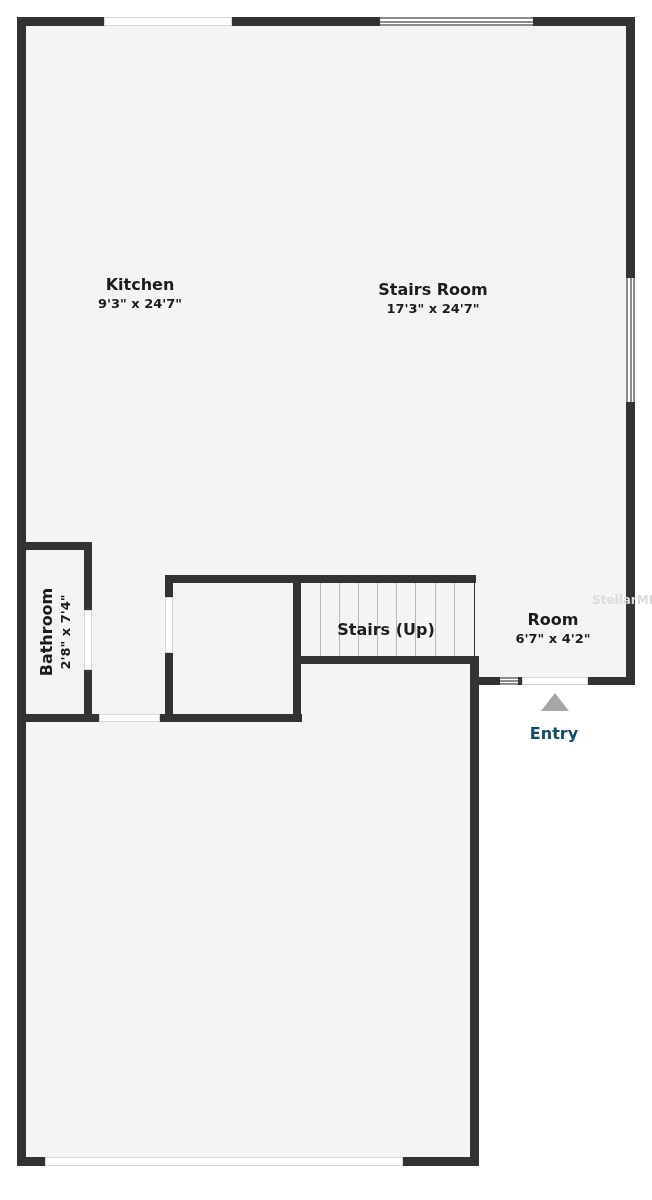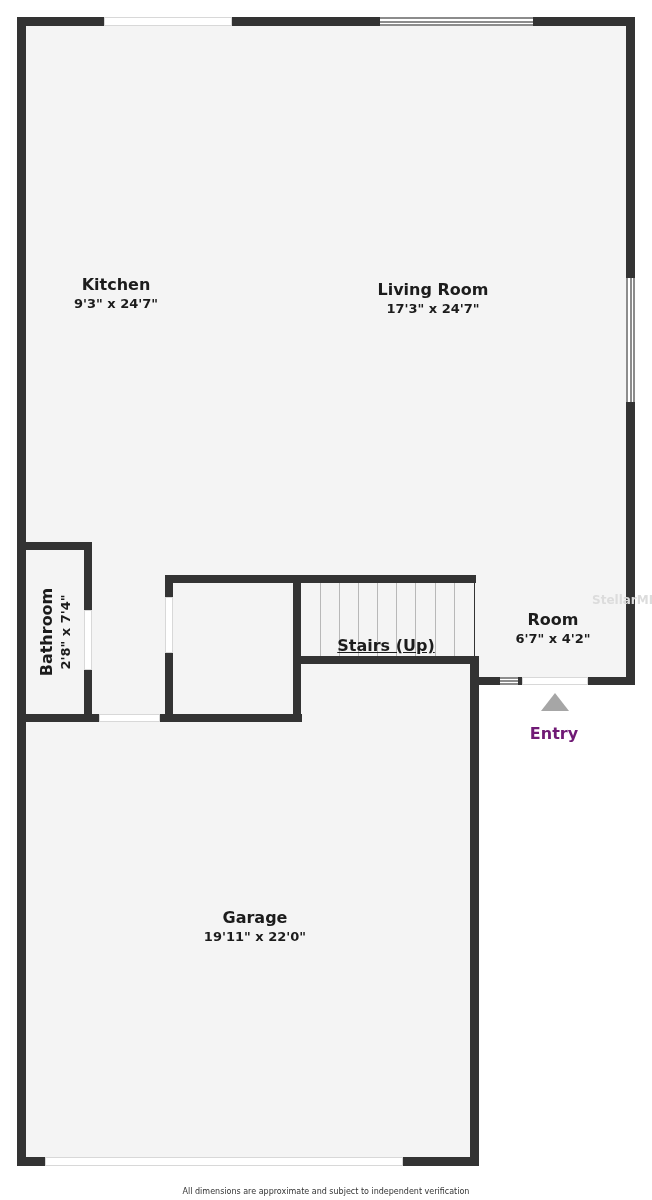--- a/index.html
+++ b/index.html
@@ -11,21 +11,21 @@
     .window-h { position: absolute; background: #ffffff; box-sizing: border-box; border-top: 2px solid #8c8c8c; border-bottom: 2px solid #8c8c8c; }
     .window-h::after { content: ""; position: absolute; left: 0; right: 0; top: 50%; height: 2px; margin-top: -1px; background: #8c8c8c; }
     .window-v { position: absolute; background: #ffffff; box-sizing: border-box; border-left: 2px solid #8c8c8c; border-right: 2px solid #8c8c8c; }
     .window-v::after { content: ""; position: absolute; top: 0; bottom: 0; left: 50%; width: 2px; margin-left: -1px; background: #8c8c8c; }
     .stair-line { position: absolute; width: 1px; background: #b8b8b8; }
     .room-label { position: absolute; text-align: center; color: #1c1c1c; transform: translateX(-50%); white-space: nowrap; }
     .room-name { font-weight: bold; font-size: 16px; line-height: 20px; }
     .room-dim { font-weight: bold; font-size: 13px; line-height: 17px; }
     .room-label.vertical { transform: translate(-50%, -50%) rotate(-90deg); }
     .entry-arrow { position: absolute; width: 0; height: 0; border-left: 14px solid transparent; border-right: 14px solid transparent; border-bottom: 18px solid #a6a6a6; }
-    .entry-label { position: absolute; font-weight: bold; font-size: 16px; color: #701a75; transform: translateX(-50%); }
+    .entry-label { position: absolute; font-weight: bold; font-size: 16px; color: #0c4a6e; transform: translateX(-50%); }
     .watermark { position: absolute; font-size: 12px; color: #dcdcdc; font-weight: bold; }
     .disclaimer { position: absolute; left: 0; width: 652px; text-align: center; font-size: 8px; color: #333; top: 1187px; }
   </style>
 </head>
 <body>
 
 <div class="plan">
 
   <div class="floor" style="left:26px; top:26px; width:600px; height:651px;"></div>
   <div class="floor" style="left:26px; top:677px; width:444px; height:480px;"></div>
@@ -65,49 +65,44 @@
     <div class="stair-line" style="left:435px; top:583px; height:73px;"></div>
     <div class="stair-line" style="left:454px; top:583px; height:73px;"></div>
     <div class="stair-line" style="left:474px; top:583px; height:73px; background:#333;"></div>
   </div>
 
   <div class="window-h" style="left:500px; top:677px; width:18px; height:8px;"></div>
   <div class="opening" style="left:522px; top:677px; width:66px; height:8px;"></div>
 
   <div class="opening" style="left:45px; top:1157px; width:358px; height:9px;"></div>
 
-  <div class="room-label" style="left:116px; top:275px;">
+  <div class="room-label" style="left:140px; top:275px;">
     <div class="room-name">Kitchen</div>
     <div class="room-dim">9'3" x 24'7"</div>
   </div>
 
   <div class="room-label" style="left:433px; top:280px;">
-    <div class="room-name">Living Room</div>
+    <div class="room-name">Stairs Room</div>
     <div class="room-dim">17'3" x 24'7"</div>
   </div>
 
   <div class="room-label vertical" style="left:55px; top:632px;">
     <div class="room-name">Bathroom</div>
     <div class="room-dim">2'8" x 7'4"</div>
   </div>
 
 
-  <div class="room-label" style="left:386px; top:636px;text-decoration:underline;">
+  <div class="room-label" style="left:386px; top:620px;">
     <div class="room-name">Stairs (Up)</div>
   </div>
 
   <div class="room-label" style="left:553px; top:610px;">
     <div class="room-name">Room</div>
     <div class="room-dim">6'7" x 4'2"</div>
   </div>
 
-  <div class="room-label" style="left:255px; top:908px;">
-    <div class="room-name">Garage</div>
-    <div class="room-dim">19'11" x 22'0"</div>
-  </div>
 
   <div class="entry-arrow" style="left:541px; top:693px;"></div>
   <div class="entry-label" style="left:554px; top:724px;">Entry</div>
 
   <div class="watermark" style="left:592px; top:593px;">StellarMLS</div>
 
-  <div class="disclaimer">All dimensions are approximate and subject to independent verification</div>
 </div>
 
 </body></html>

